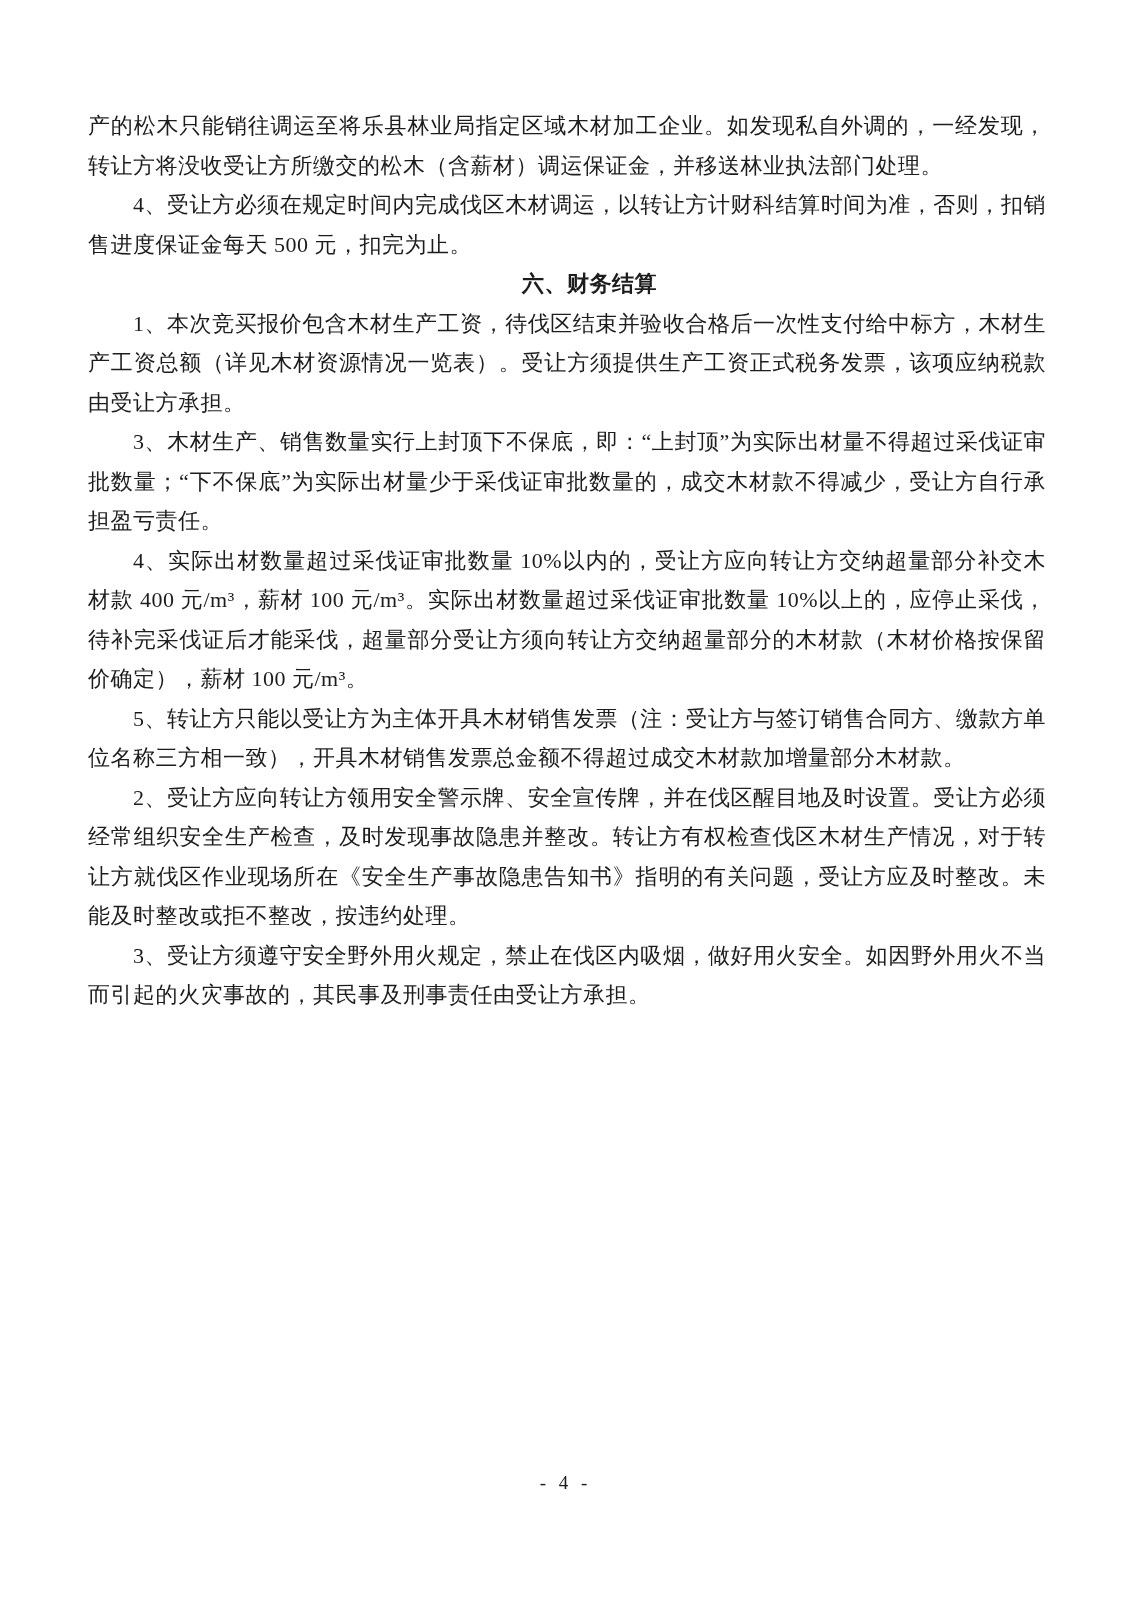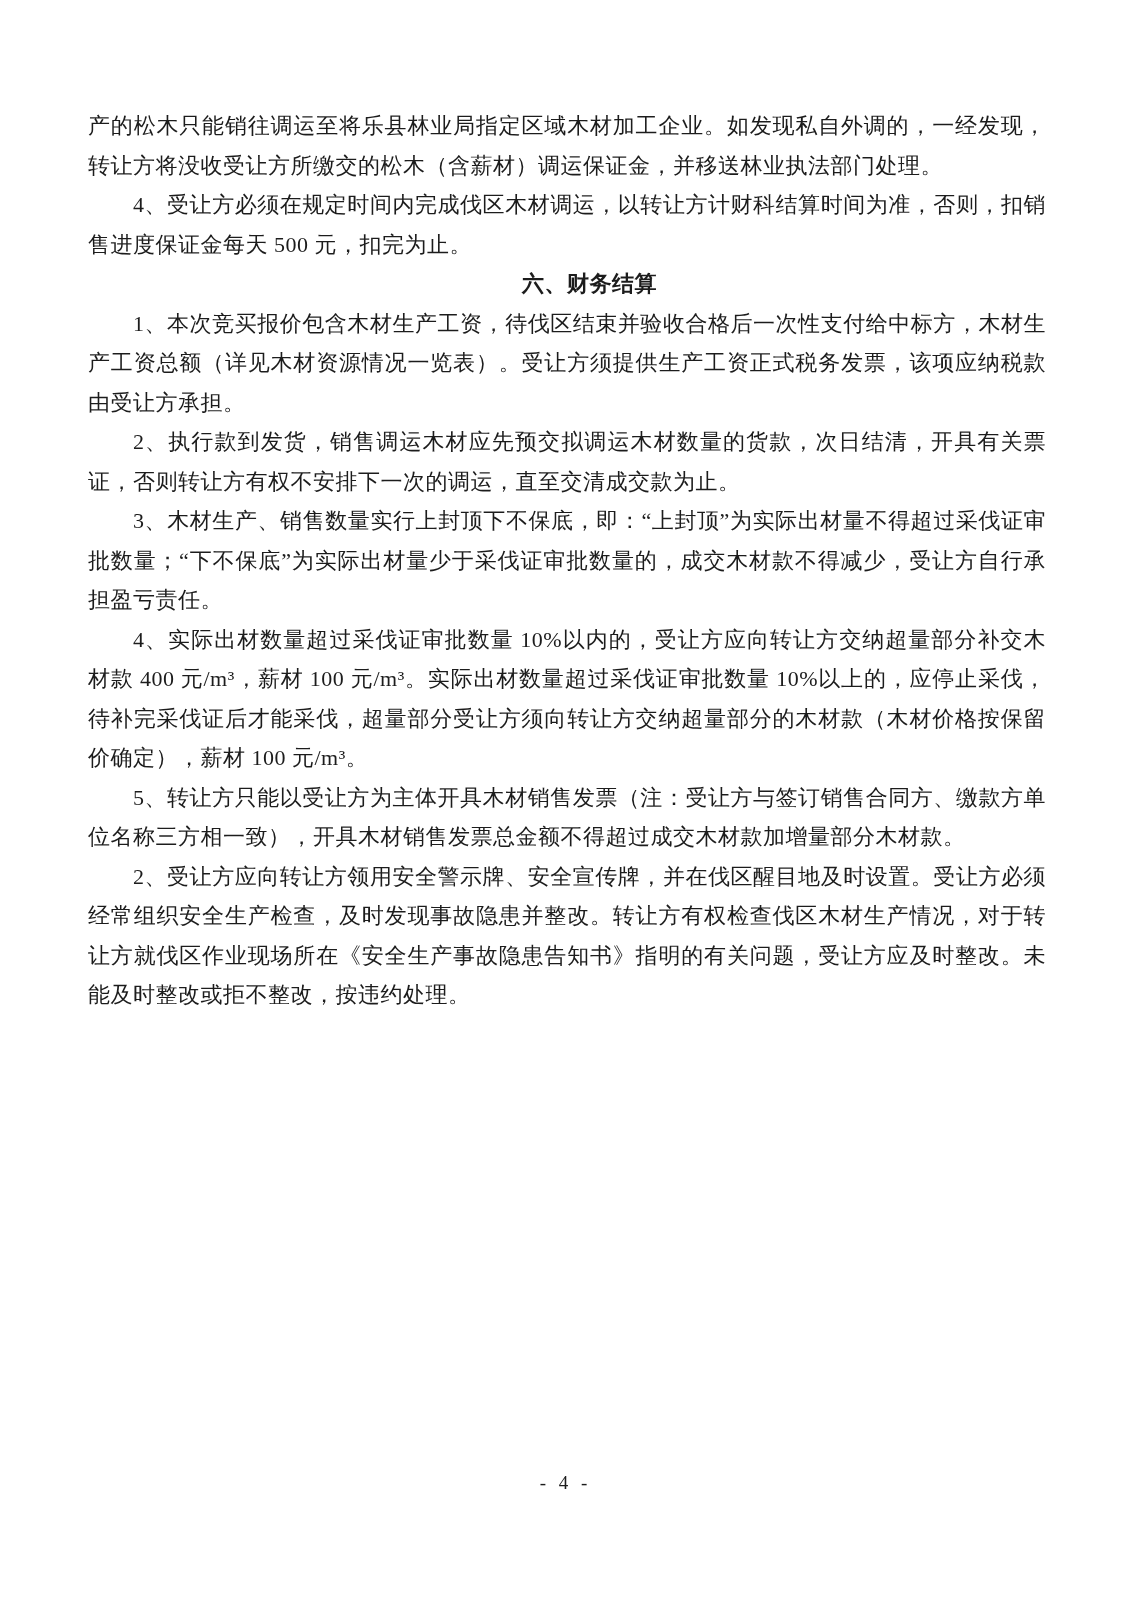--- a/index.html
+++ b/index.html
@@ -51,20 +51,20 @@
 </style>
 </head>
 <body>
 
 <div class="page">
   <div class="content">
       <p class="">产的松木只能销往调运至将乐县林业局指定区域木材加工企业。如发现私自外调的，一经发现，转让方将没收受让方所缴交的松木（含薪材）调运保证金，并移送林业执法部门处理。</p>
       <p class="indent">4、受让方必须在规定时间内完成伐区木材调运，以转让方计财科结算时间为准，否则，扣销售进度保证金每天 500 元，扣完为止。</p>
       <p class="heading indent">六、财务结算</p>
       <p class="indent">1、本次竞买报价包含木材生产工资，待伐区结束并验收合格后一次性支付给中标方，木材生产工资总额（详见木材资源情况一览表）。受让方须提供生产工资正式税务发票，该项应纳税款由受让方承担。</p>
-      <p class="indent">2、执行款到发货，销售调运木材应先预交拟调运木材数量的货款，次日结清，开具有关票证，否则转让方有权不安排下一次的调运，直至交清成交款为止。</p>
       <p class="indent">3、木材生产、销售数量实行上封顶下不保底，即：“上封顶”为实际出材量不得超过采伐证审批数量；“下不保底”为实际出材量少于采伐证审批数量的，成交木材款不得减少，受让方自行承担盈亏责任。</p>
       <p class="indent">4、实际出材数量超过采伐证审批数量 10%以内的，受让方应向转让方交纳超量部分补交木材款 400 元/m³，薪材 100 元/m³。实际出材数量超过采伐证审批数量 10%以上的，应停止采伐，待补完采伐证后才能采伐，超量部分受让方须向转让方交纳超量部分的木材款（木材价格按保留价确定），薪材 100 元/m³。</p>
       <p class="indent">5、转让方只能以受让方为主体开具木材销售发票（注：受让方与签订销售合同方、缴款方单位名称三方相一致），开具木材销售发票总金额不得超过成交木材款加增量部分木材款。</p>
       <p class="indent">2、受让方应向转让方领用安全警示牌、安全宣传牌，并在伐区醒目地及时设置。受让方必须经常组织安全生产检查，及时发现事故隐患并整改。转让方有权检查伐区木材生产情况，对于转让方就伐区作业现场所在《安全生产事故隐患告知书》指明的有关问题，受让方应及时整改。未能及时整改或拒不整改，按违约处理。</p>
+      <p class="indent">3、受让方须遵守安全野外用火规定，禁止在伐区内吸烟，做好用火安全。如因野外用火不当而引起的火灾事故的，其民事及刑事责任由受让方承担。</p>
     </div>
   <div class="footer">- 4 -</div>
 </div>
 
 </body></html>

